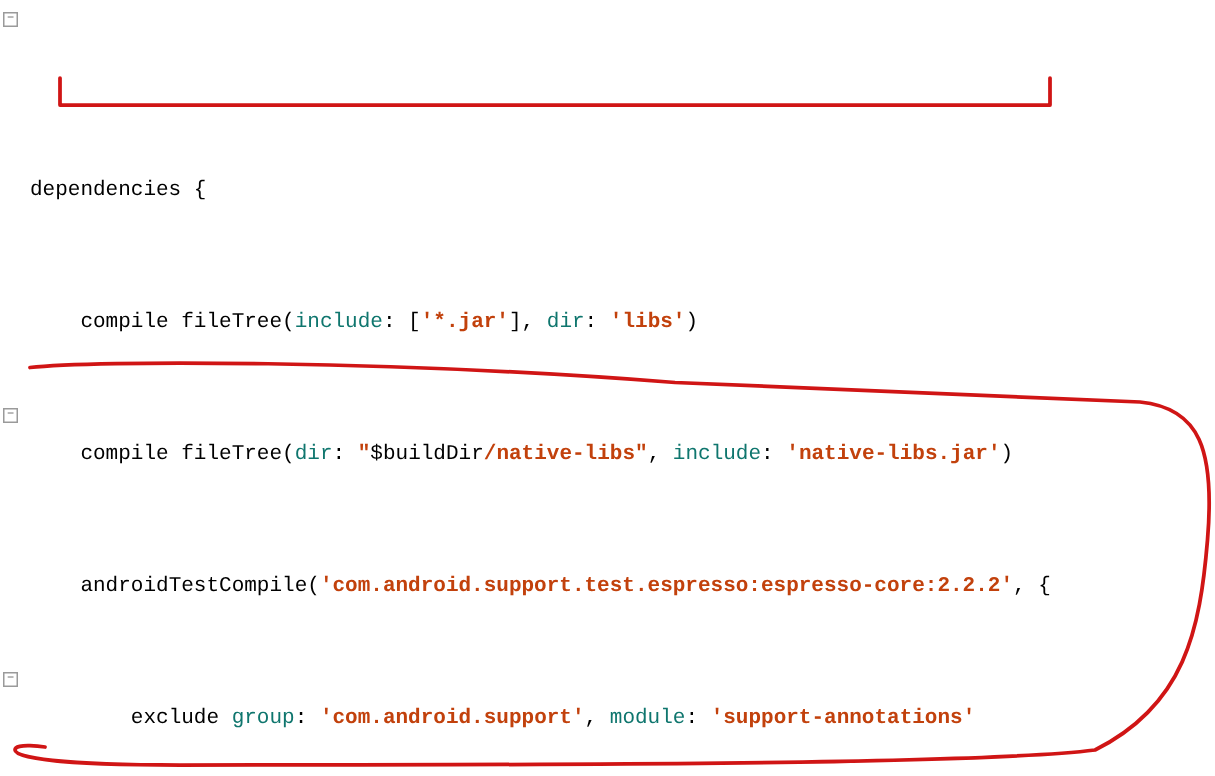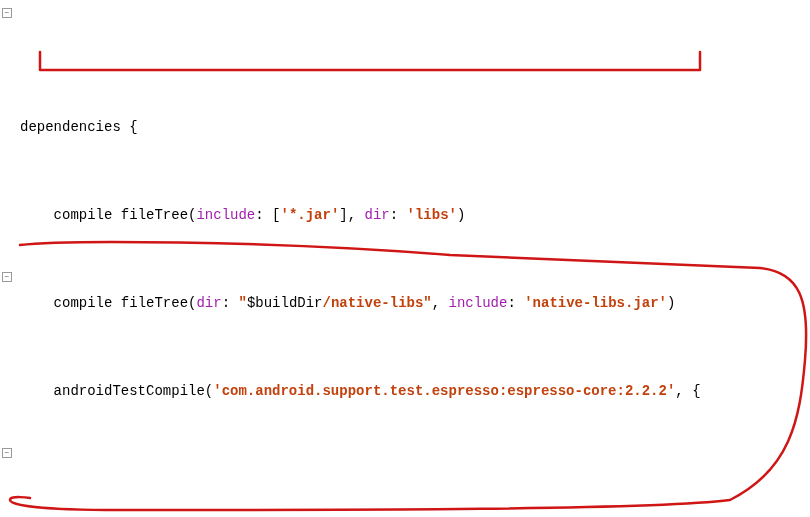--- a/index.html
+++ b/index.html
@@ -40,21 +40,21 @@
     line-height: 8px;
     text-align: center;
     color: #666;
   }
   .line {
     padding-left: 16px;
   }
   .name { color: #000000; }
   .punct { color: #000000; }
   .green { color: #c2410c; font-weight: bold; }
-  .purple { color: #a21caf; }
+  .purple { color: #0f766e; }
   
   svg.annot {
     position: absolute;
     left: 0;
     top: 0;
     width: 810px;
     height: 517px;
     pointer-events: none;
   }
   svg.annot path {
@@ -77,20 +77,21 @@
 
   
   <div class="line"><span class="name">dependencies</span><span> </span><span class="punct">{</span></div>
   
   <div class="line">    <span class="name">compile</span><span> </span><span class="name">fileTree</span><span class="punct">(</span><span class="purple">include</span><span class="punct">:</span><span> </span><span class="punct">[</span><span class="green">'*.jar'</span><span class="punct">]</span><span class="punct">,</span><span> </span><span class="purple">dir</span><span class="punct">:</span><span> </span><span class="green">'libs'</span><span class="punct">)</span></div>
   
   <div class="line">    <span class="name">compile</span><span> </span><span class="name">fileTree</span><span class="punct">(</span><span class="purple">dir</span><span class="punct">:</span><span> </span><span class="green">"</span><span class="name">$buildDir</span><span class="green">/native-libs</span><span class="green">"</span><span class="punct">,</span><span> </span><span class="purple">include</span><span class="punct">:</span><span> </span><span class="green">'native-libs.jar'</span><span class="punct">)</span></div>
   
   <div class="line">    <span class="name">androidTestCompile</span><span class="punct">(</span><span class="green">'com.android.support.test.espresso:espresso-core:2.2.2'</span><span class="punct">,</span><span> </span><span class="punct">{</span></div>
   
+  <div class="line">        <span class="name">exclude</span><span> </span><span class="purple">group</span><span class="punct">:</span><span> </span><span class="green">'com.android.support'</span><span class="punct">,</span><span> </span><span class="purple">module</span><span class="punct">:</span><span> </span><span class="green">'support-annotations'</span></div>
   
   
   
   
   
   
   
   
   
   

